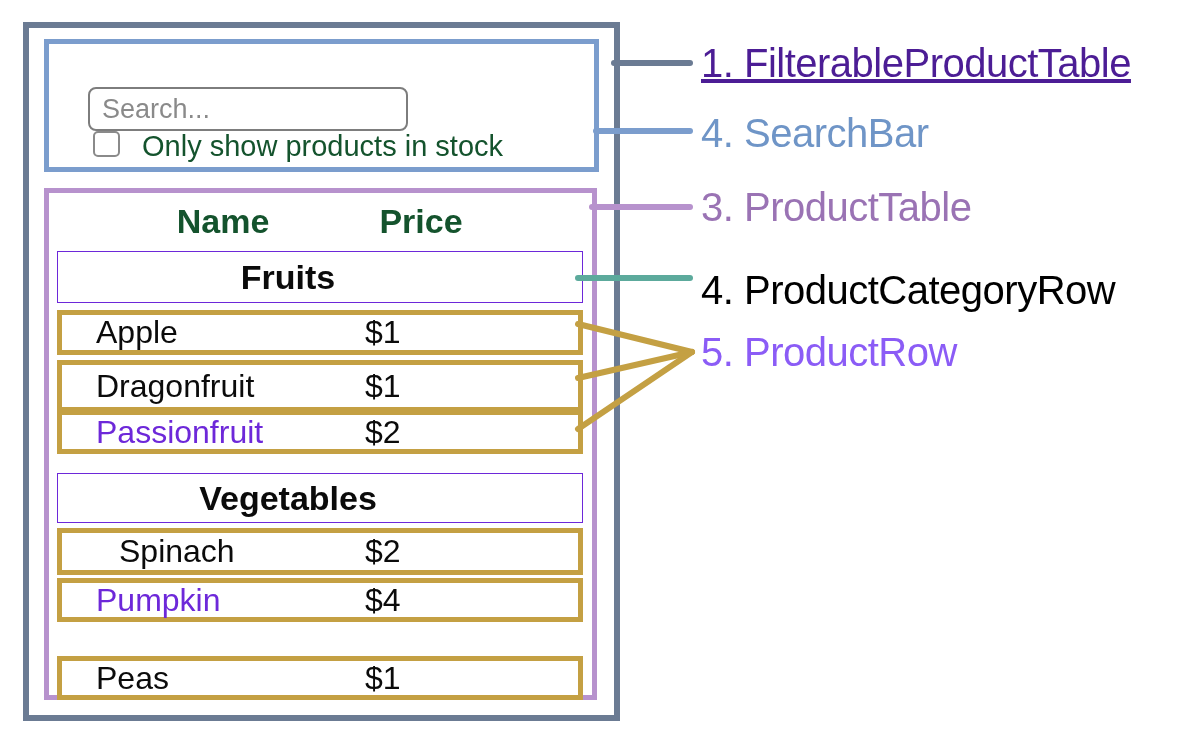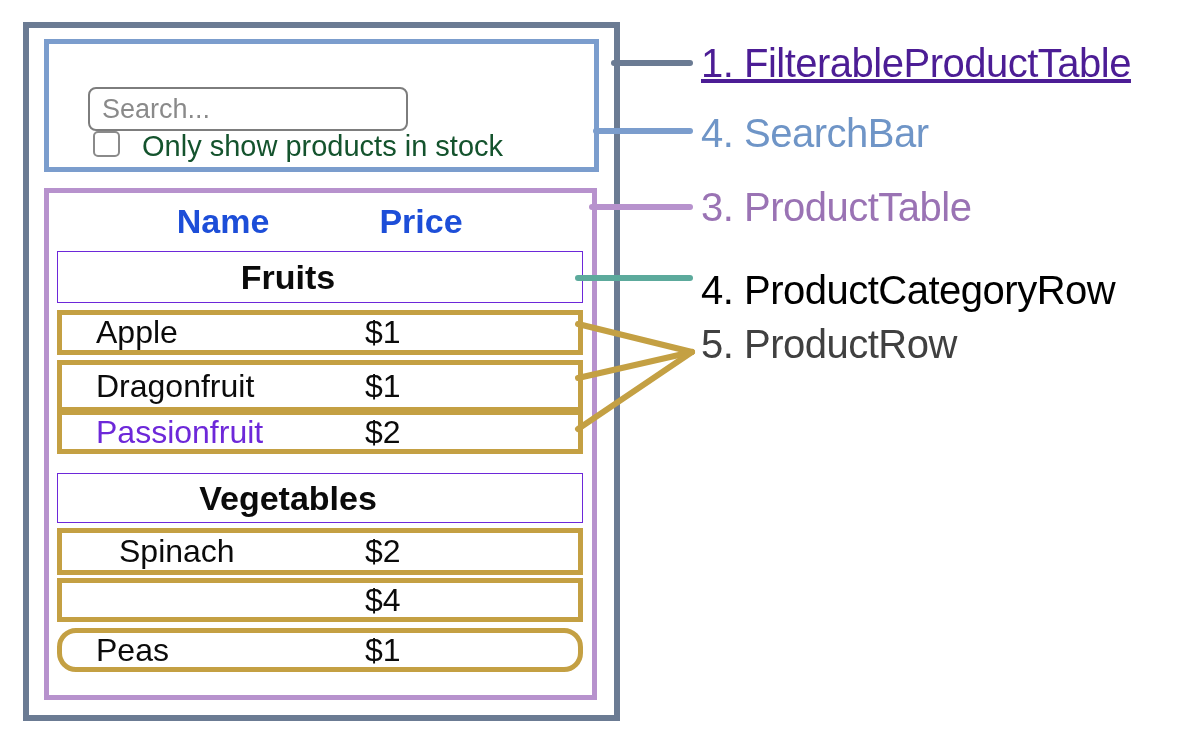--- a/index.html
+++ b/index.html
@@ -43,21 +43,21 @@
     background:#fff;margin:0;z-index:3;cursor:pointer;
   }
   .stock-label{
     position:absolute;left:142px;top:130px;height:32px;line-height:32px;
     font-size:29px;color:#14532d;z-index:3;white-space:nowrap;
   }
 
   
   .col-header{
     position:absolute;top:202px;transform:translateX(-50%);
-    font-size:34px;font-weight:700;color:#1d4ed8;z-index:3;white-space:nowrap;
+    font-size:34px;font-weight:700;color:#14532d;z-index:3;white-space:nowrap;
   }
   .col-header.name{left:223px;}
   .col-header.price{left:421px;}
 
   .row{
     position:absolute;left:57px;width:526px;
     background:#fff;display:flex;align-items:center;z-index:3;
   }
   .row.category{border:1px solid #6d28d9;}
   .row.product{border:5px solid #c4a043;}
@@ -69,35 +69,35 @@
   .cell.name.red{color:#6d28d9;}
   .cell.price{position:absolute;left:303px;font-size:32px;color:#0b0b0b;white-space:nowrap;}
 
   .row.cat-fruits{top:251px;height:52px;}
   .row.p-apple{top:310px;height:45px;}
   .row.p-dragonfruit{top:360px;height:52px;}
   .row.p-passionfruit{top:410px;height:44px;}
   .row.cat-vegetables{top:473px;height:50px;}
   .row.p-spinach{top:528px;height:47px;padding-left:23px;}
   .row.p-pumpkin{top:578px;height:44px;}
-  .row.p-peas{top:628px;height:44px;border-radius:19px;}
+  .row.p-peas{top:656px;height:44px;}
 
   
   .connectors{position:absolute;left:0;top:0;width:1200px;height:744px;z-index:5;pointer-events:none;}
 
   
   .legend-label{
     position:absolute;left:701px;height:42px;line-height:42px;
     font-size:40px;letter-spacing:-0.5px;white-space:nowrap;z-index:6;
   }
   .legend-label.l1{top:42px;color:#4c1d95;text-decoration:underline;}
   .legend-label.l2{top:112px;color:#6f95c7;}
   .legend-label.l3{top:186px;color:#9a73b4;}
   .legend-label.l4{top:269px;color:#000000;}
-  .legend-label.l5{top:323px;color:#404040;}
+  .legend-label.l5{top:331px;color:#8b5cf6;}
 </style>
 </head>
 <body>
 
 <div class="box outer-box"></div>
 <div class="box searchbar-box"></div>
 <div class="box producttable-box"></div>
 
 <input class="search-input" type="text" placeholder="Search..." style="">
 <input class="stock-checkbox" type="checkbox" style="">
@@ -123,20 +123,21 @@
 </div>
 
 <div class="row category cat-vegetables">
   <span class="caption">Vegetables</span>
 </div>
 <div class="row product p-spinach">
   <span class="cell name">Spinach</span>
   <span class="cell price">$2</span>
 </div>
 <div class="row product p-pumpkin">
+  <span class="cell name red">Pumpkin</span>
   <span class="cell price">$4</span>
 </div>
 <div class="row product p-peas">
   <span class="cell name">Peas</span>
   <span class="cell price">$1</span>
 </div>
 
 <svg class="connectors" viewBox="0 0 1200 744">
   <line x1="614" y1="63" x2="690" y2="63" stroke="#6b7b93" stroke-width="6" stroke-linecap="round"></line>
   <line x1="596" y1="131" x2="690" y2="131" stroke="#7b9dcd" stroke-width="6" stroke-linecap="round"></line>

